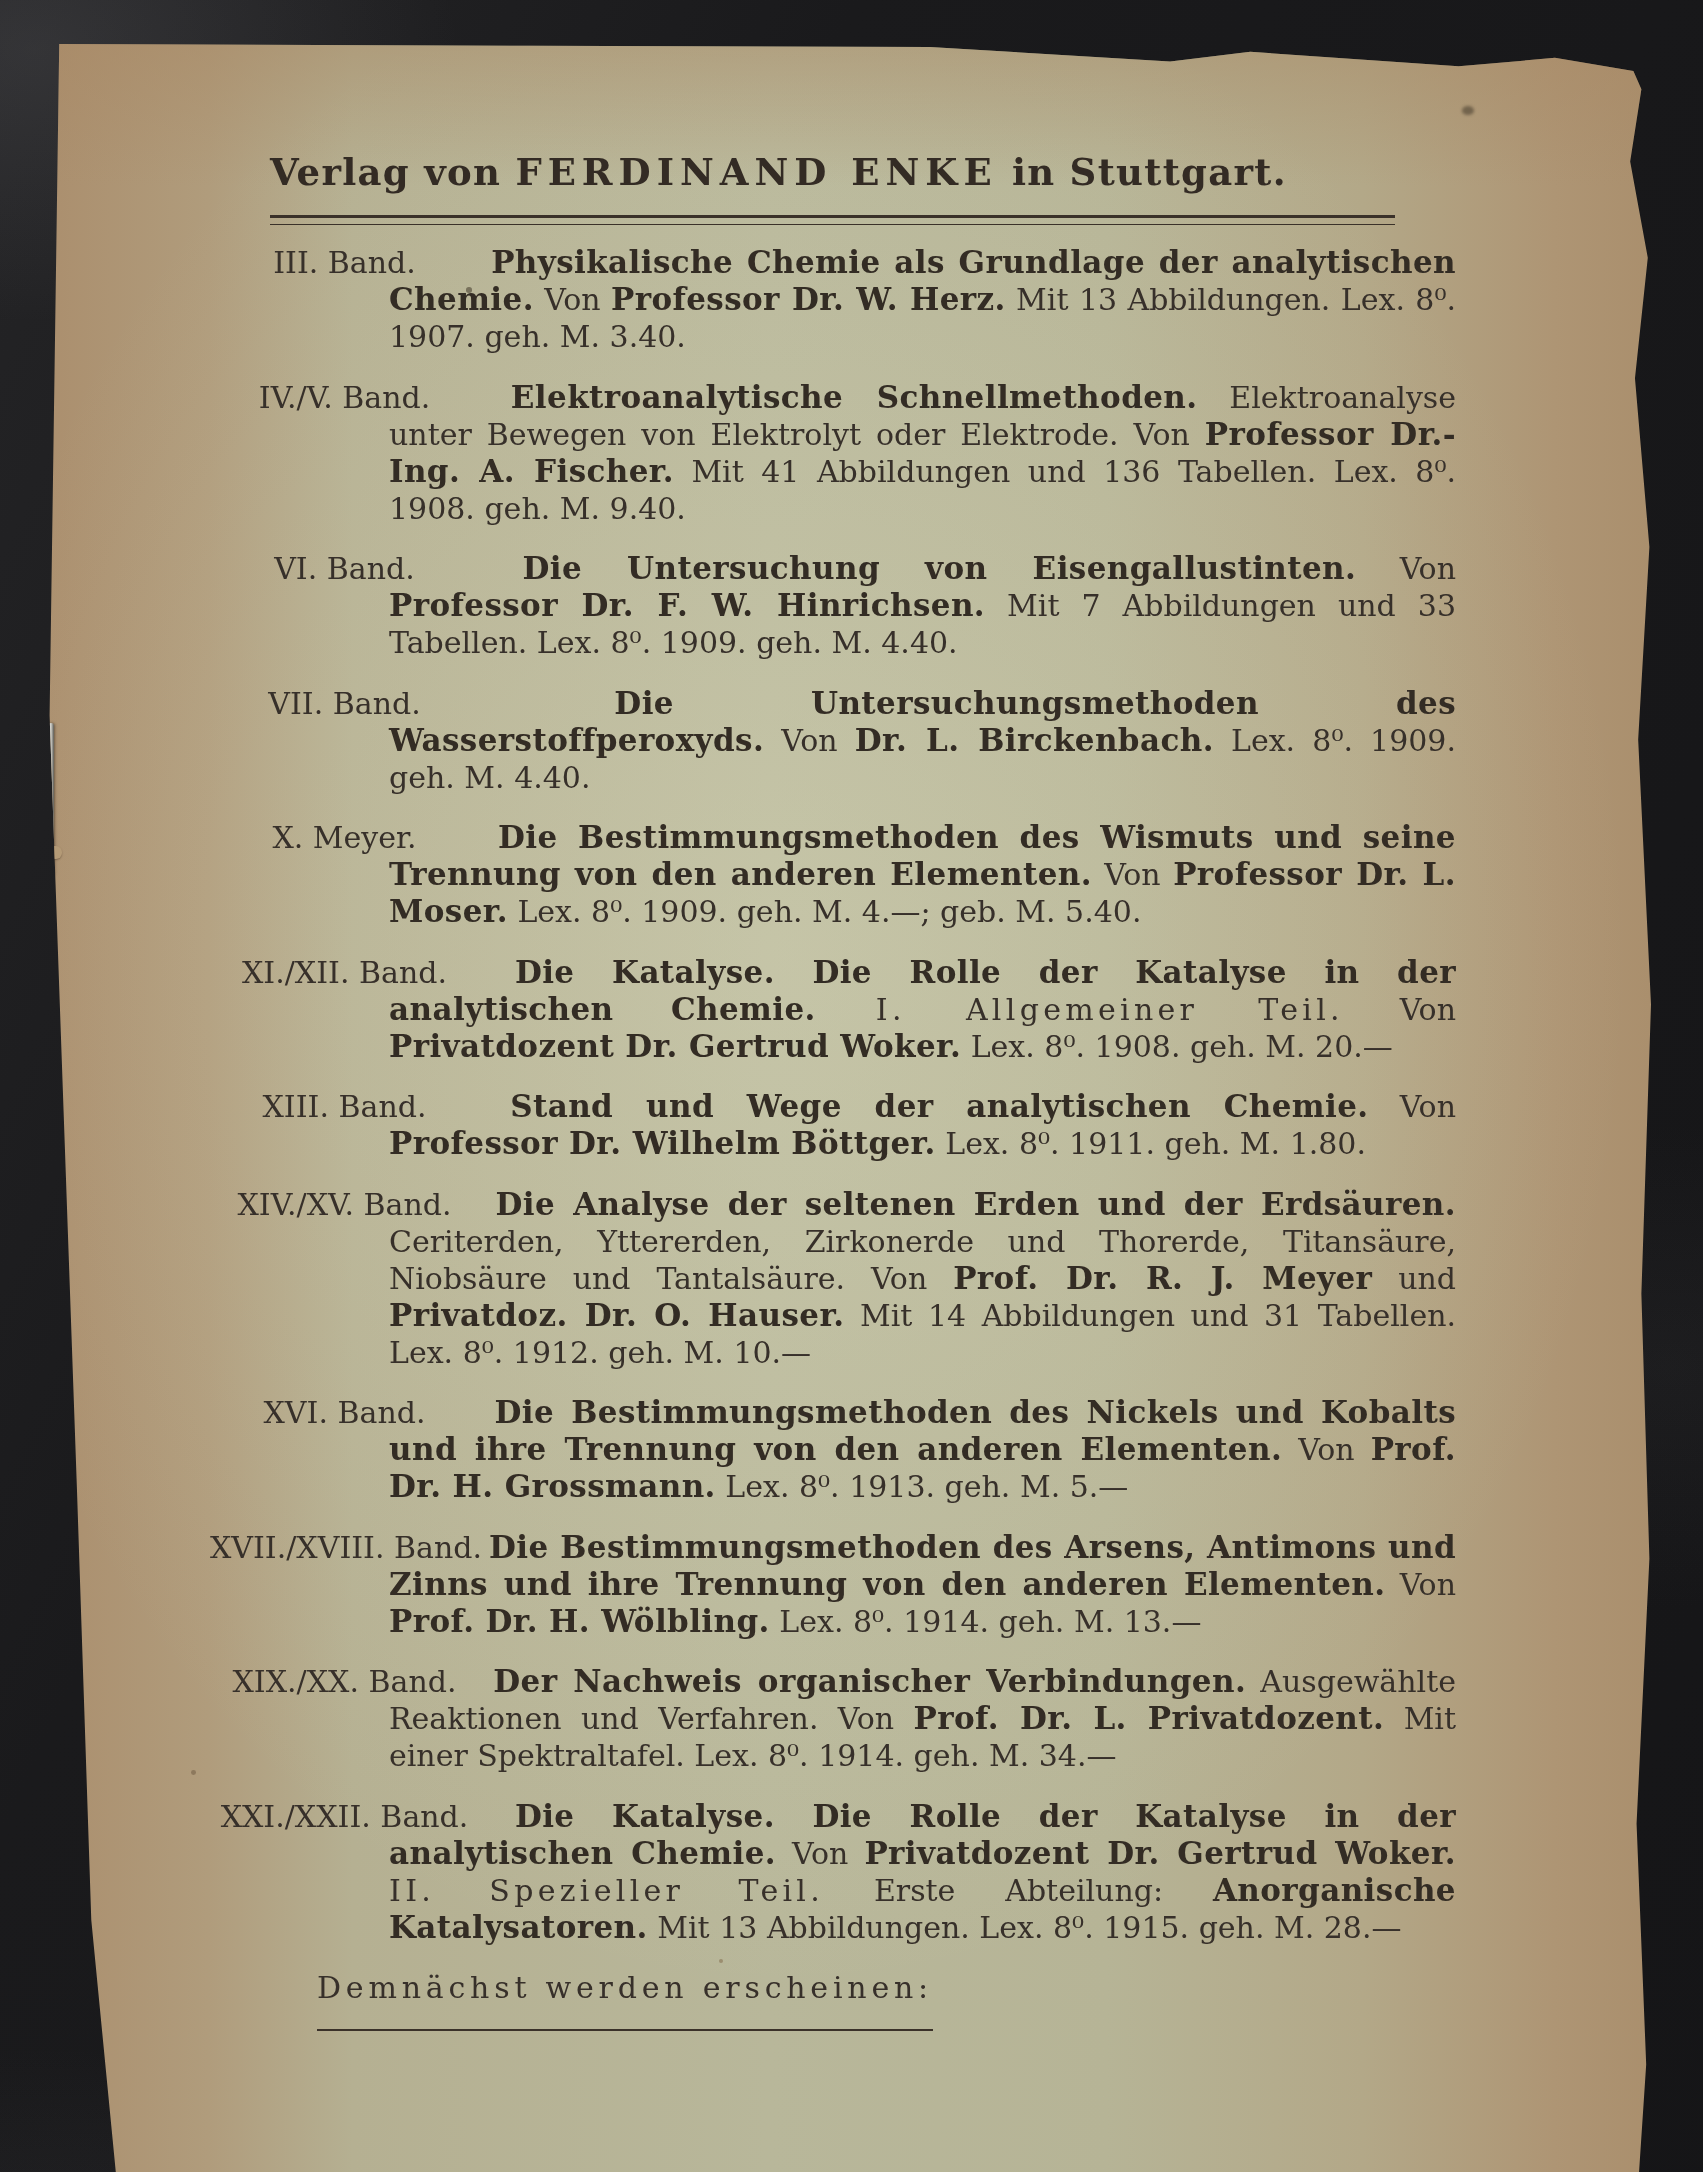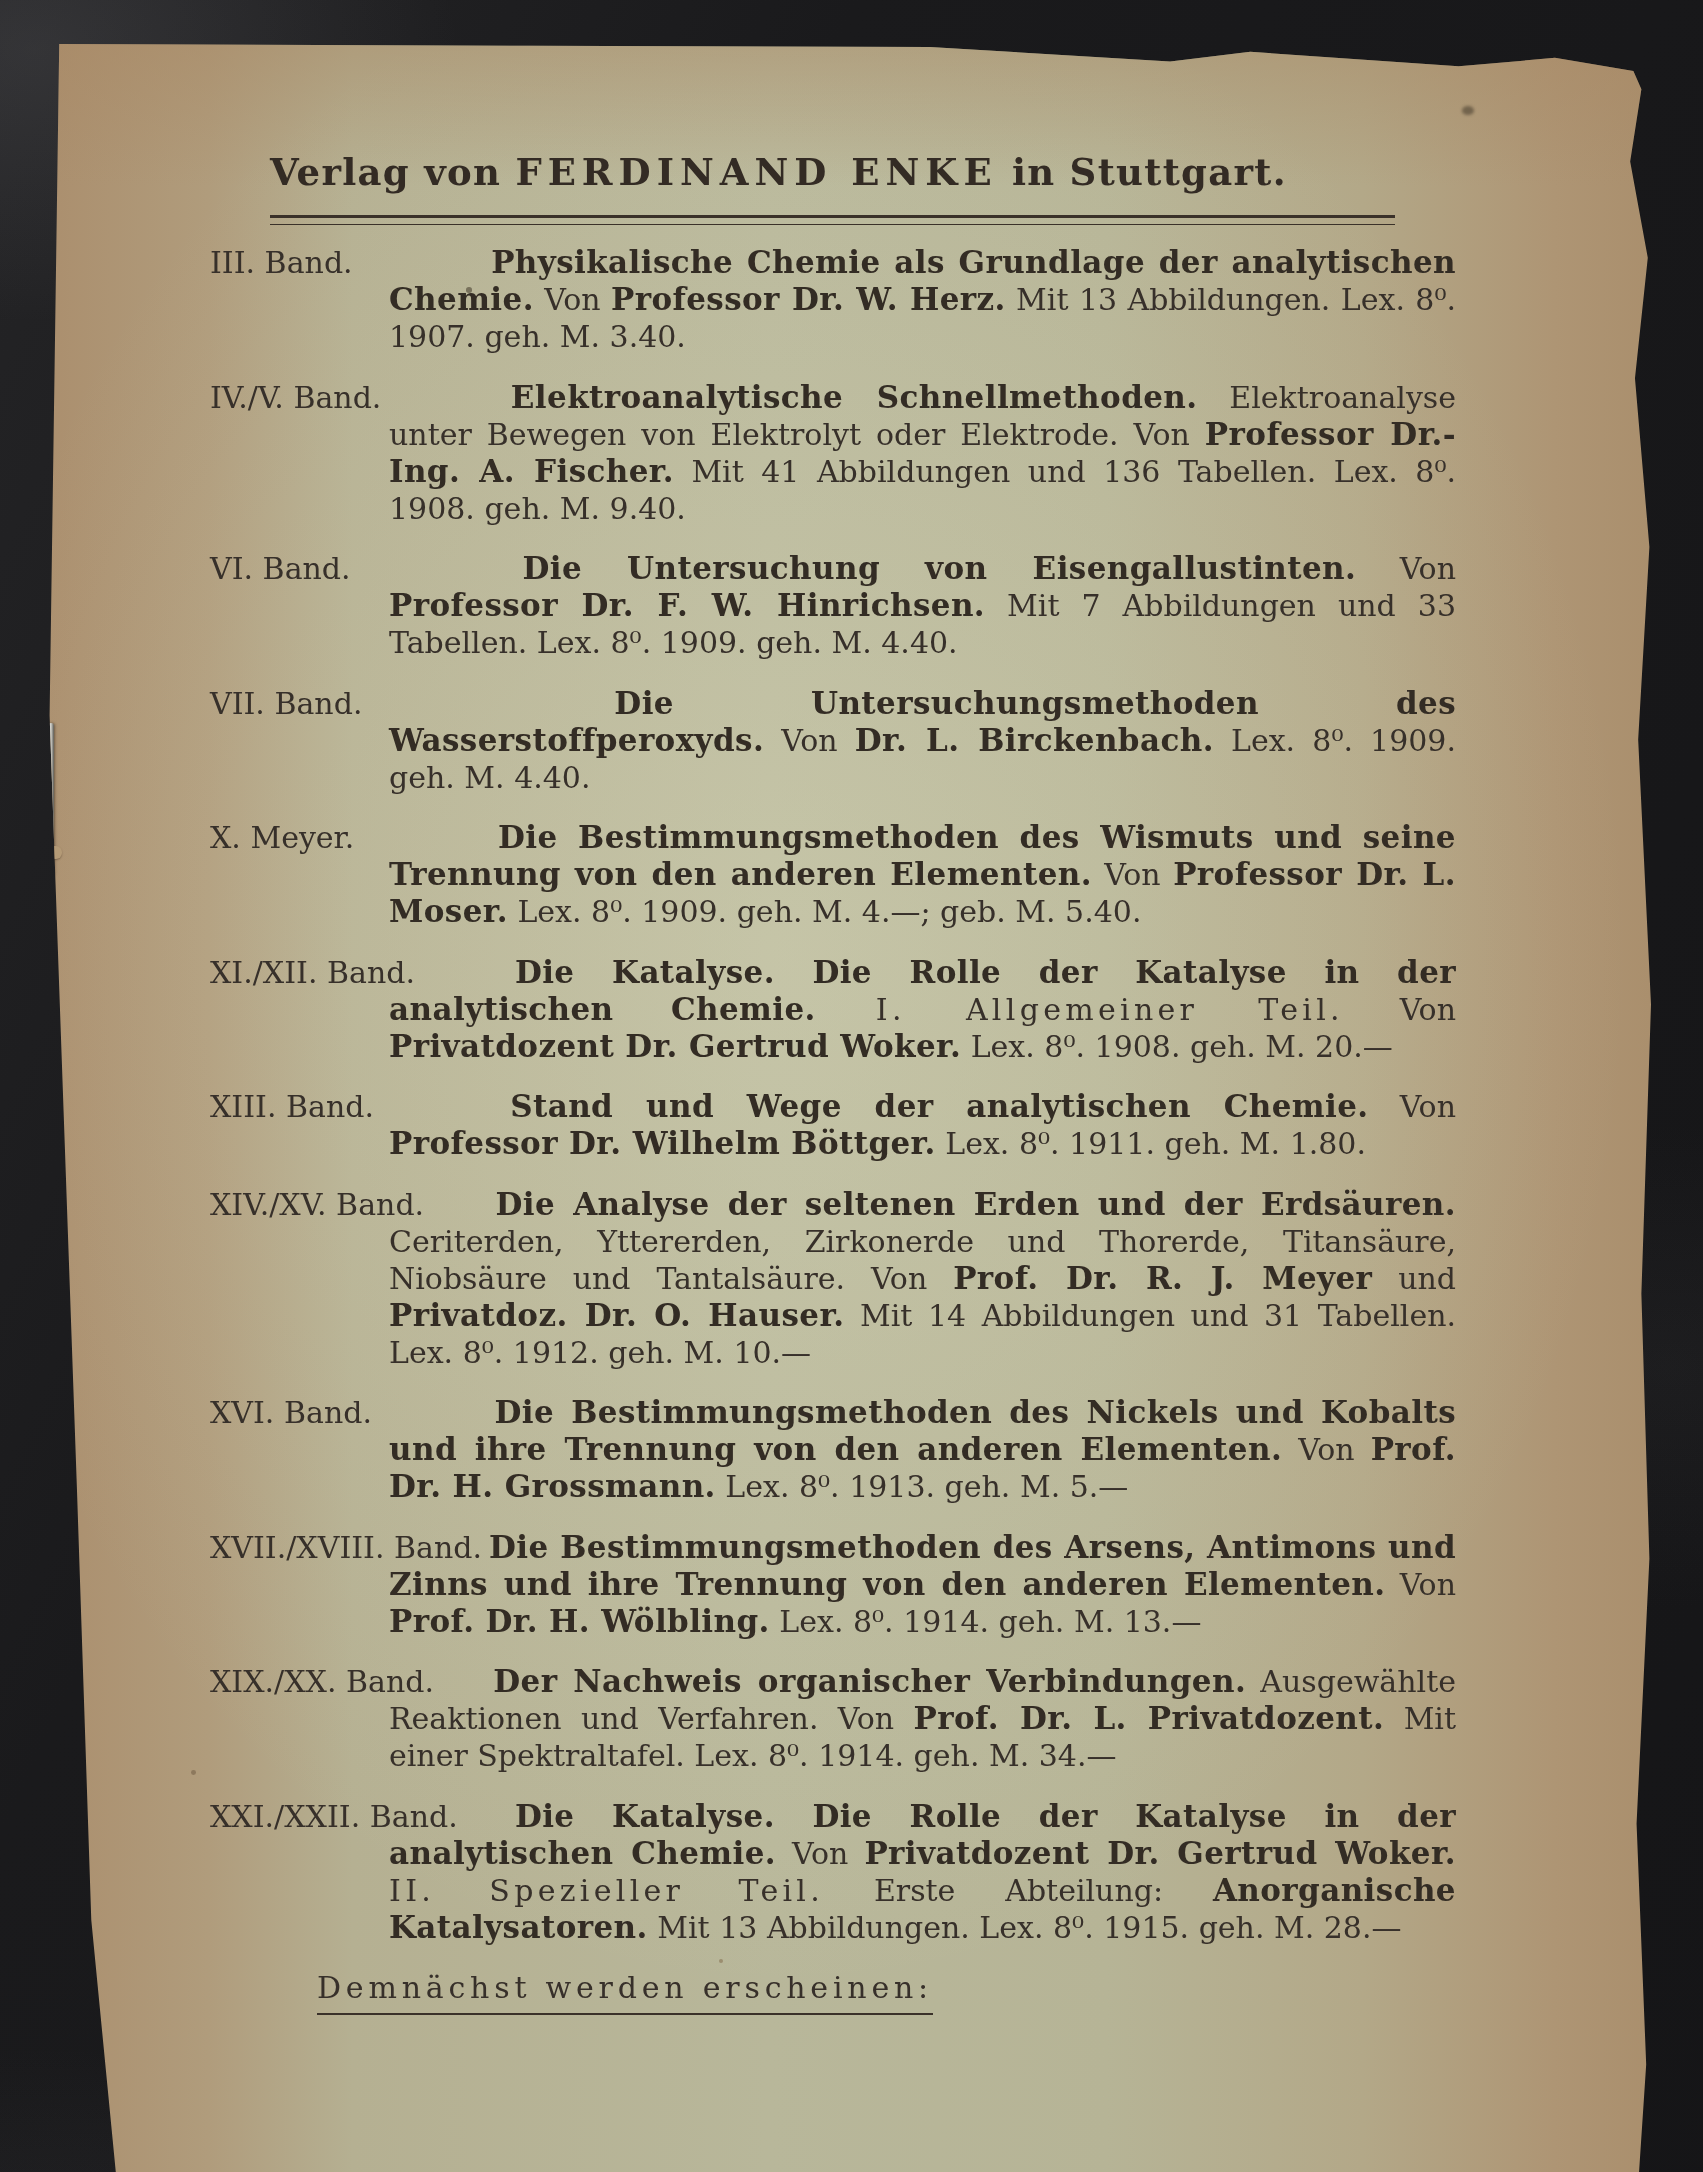--- a/index.html
+++ b/index.html
@@ -35,27 +35,27 @@
   .masthead .caps { letter-spacing:6px; }
   .double-rule {
     position:absolute; left:222px; top:174px; width:1125px; height:5.6px;
     border-top:3.9px solid #3a3129; border-bottom:1.7px solid #3a3129;
   }
   .content {
     position:absolute; left:0; top:203px; width:1408px;
     font-size:30px; line-height:37px;
   }
   .entry { margin:0 0 23.5px 341px; text-indent:-179px; text-align:justify; }
-  .band-label { display:inline-block; width:269px; text-align:left; text-indent:0; white-space:nowrap; }
+  .band-label { display:inline-block; width:269px; text-align:center; text-indent:0; white-space:nowrap; }
   .seg-r { }
   .seg-b { font-weight:bold; font-size:31px; letter-spacing:0.4px; color:#332c24; }
   .seg-ls { letter-spacing:4.3px; }
   .sec-heading { margin:0 0 25px 269px; text-indent:0; }
   .sec-heading > span {
-    display:inline-block; letter-spacing:4.8px; border-bottom:2.2px solid #3a3129; padding-bottom:7px;
+    display:inline-block; letter-spacing:4.8px; border-bottom:2.2px solid #3a3129; padding-bottom:23px;
   }
   .staple {
     position:absolute; left:0px; top:682px; width:5.6px; height:153px; border-radius:3.5px;
     background:linear-gradient(90deg,#6f6f6a,#d8d8d2 45%,#5d5b54); box-shadow:0.9px 0 2.6px rgba(40,30,20,.5);
   }
   .staple-knot {
     position:absolute; left:-6px; top:805px; width:20px; height:13px; border-radius:6px;
     background:#b49a76; box-shadow:0 0.9px 1.7px rgba(60,45,30,.4);
   }
   .spk { position:absolute; border-radius:50%; background:rgba(66,56,42,.55); filter:blur(0.4px); }

